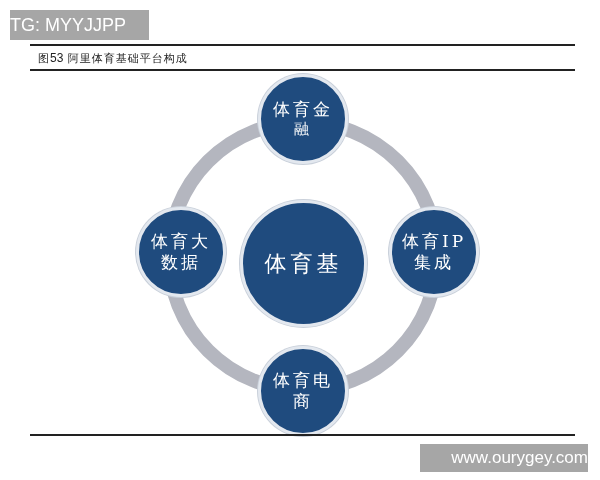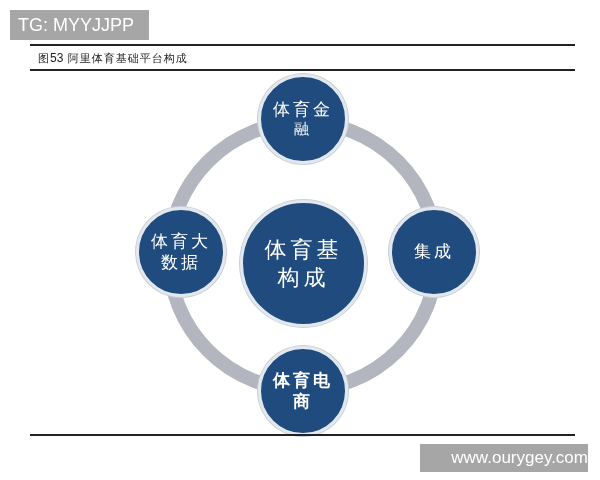--- a/index.html
+++ b/index.html
@@ -1,20 +1,20 @@
 <!DOCTYPE html>
 <html><head>
   <meta charset="utf-8">
   <style>
     html, body { margin: 0; padding: 0; background: #ffffff; }
     body { width: 600px; height: 480px; position: relative; overflow: hidden;
            font-family: "DejaVu Serif", "Liberation Serif", serif; }
     .wm-top { position: absolute; left: 10px; top: 10px; width: 139px; height: 30px;
               background: #a6a6a6; color: #ffffff; font-family: "Liberation Sans", sans-serif;
-              font-size: 18px; line-height: 30px; padding-left: 8px; box-sizing: border-box; }
+              font-size: 18px; line-height: 30px; padding-left: 0; box-sizing: border-box; }
     .rule { position: absolute; left: 30px; width: 545px; height: 2px; background: #222; }
     .caption { position: absolute; left: 38px; top: 51px; font-size: 11px; color: #222;
                font-family: "DejaVu Serif", serif; letter-spacing: 1px; }
     .caption b { font-family: "Liberation Sans", sans-serif; font-weight: normal; font-size: 12px; letter-spacing: 0; }
     .diagram { position: absolute; left: 0; top: 0; width: 600px; height: 480px; }
     .node { position: absolute; border-radius: 50%; background: #1f4b7e;
             border: 3px solid #e3e8ef; box-shadow: 0 0 0 1px #c9d0da;
             color: #ffffff; display: flex; flex-direction: column; align-items: center;
             justify-content: center; text-align: center; box-sizing: border-box; }
     .node span { display: block; line-height: 1.25; }
@@ -45,29 +45,29 @@
     <span>体育金</span>
     <span class="l2">融</span>
   </div>
 
   <div class="node small" style="left:136px; top:207px; width:90px; height:90px;">
     <span>体育大</span>
     <span>数据</span>
   </div>
 
   <div class="node small" style="left:389px; top:207px; width:90px; height:90px;">
+    <span>体育IP</span>
     <span>集成</span>
   </div>
 
-  <div class="node small" style="left:258px; top:346px; width:90px; height:90px;font-weight:bold;">
+  <div class="node small" style="left:258px; top:346px; width:90px; height:90px;">
     <span>体育电</span>
     <span>商</span>
   </div>
 
   <div class="node center" style="left:240px; top:200px; width:127px; height:127px;justify-content:center;">
     <span>体育基</span>
-    <span>构成</span>
   </div>
 </div>
 
 <div class="rule" style="top:434px;"></div>
 
 <div class="wm-bot">www.ourygey.com</div>
 
 </body></html>

